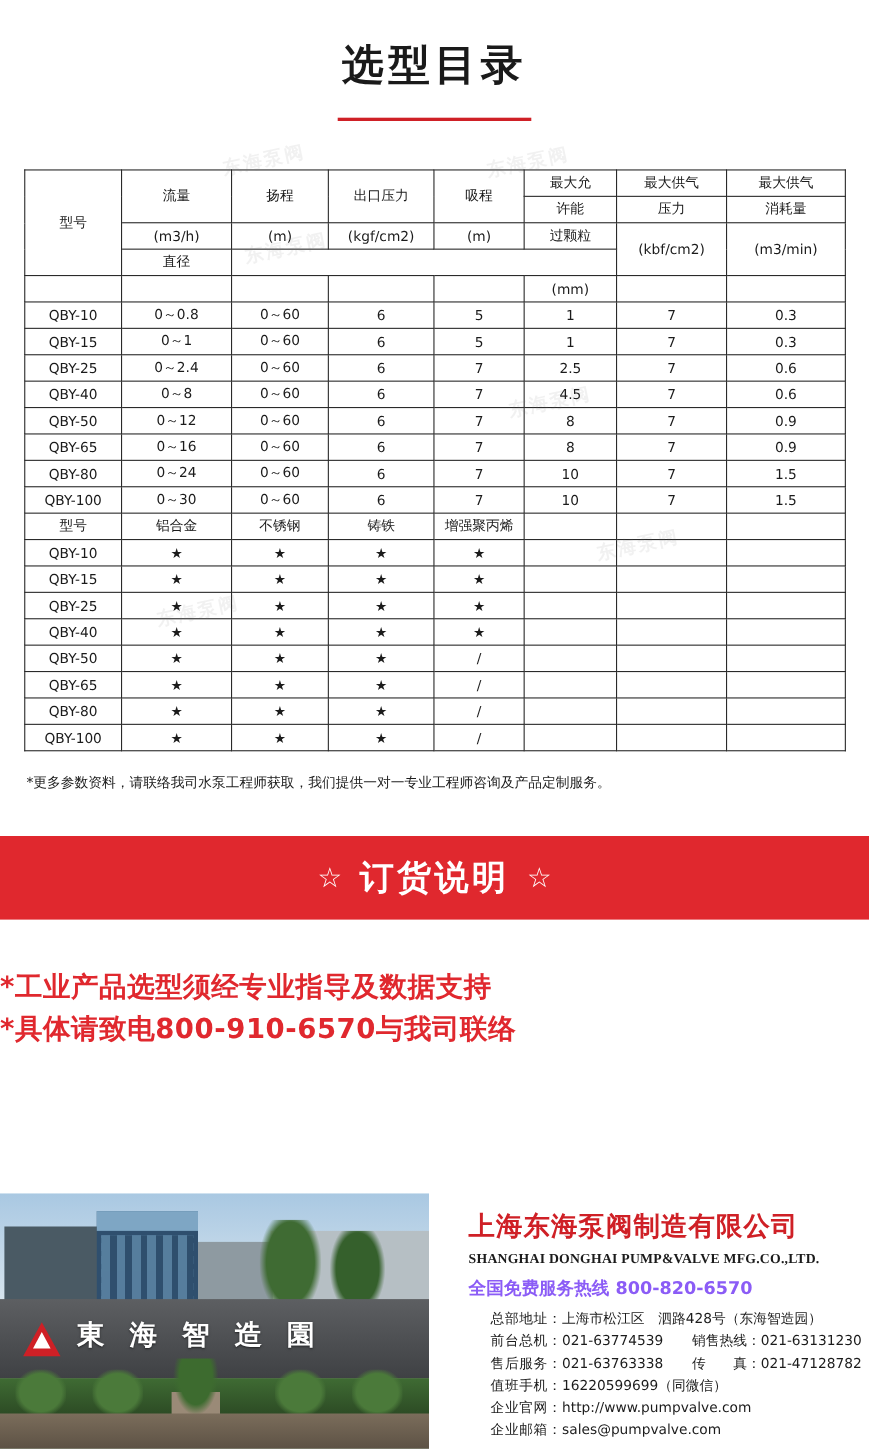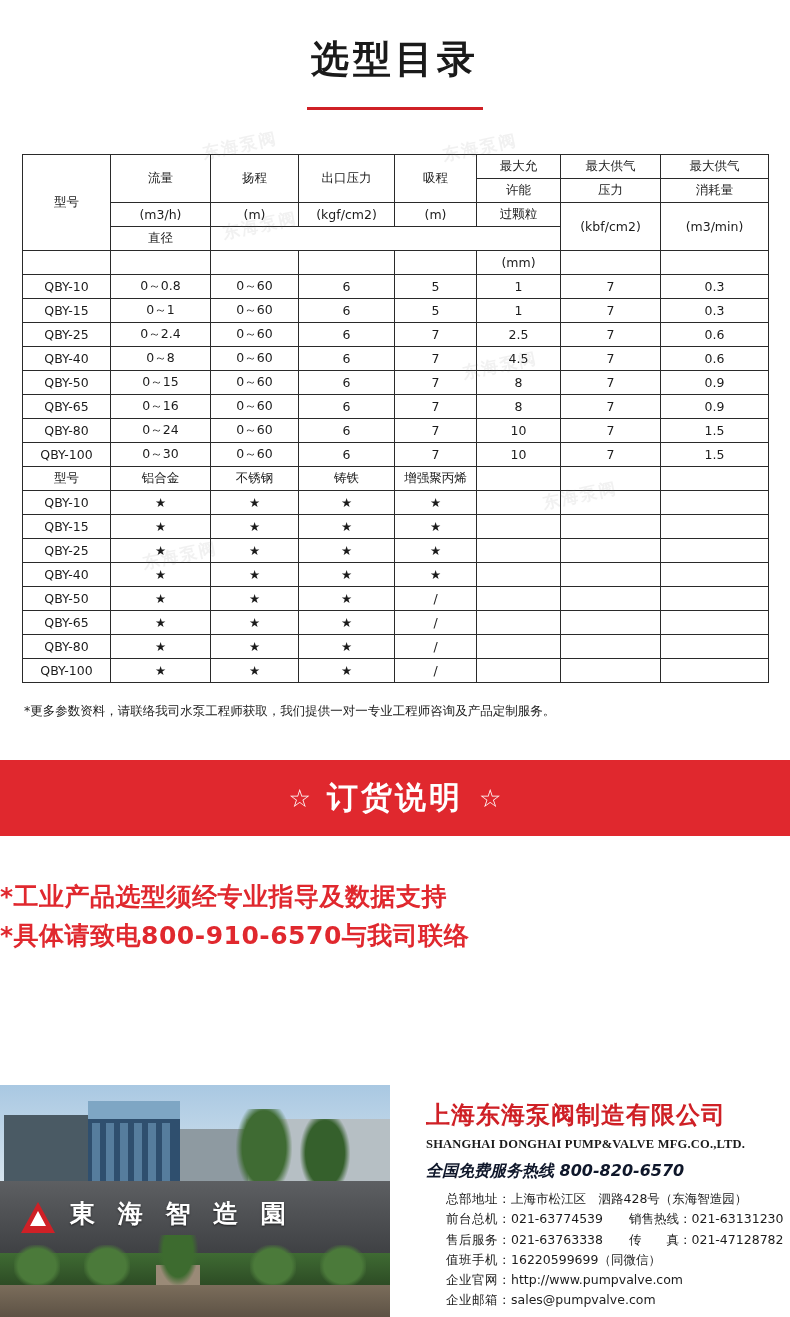--- a/index.html
+++ b/index.html
@@ -225,26 +225,25 @@
   }
   .company-en {
     color: #1b1b1b;
     font-family: "Liberation Serif", serif;
     font-size: 12.5px;
     font-weight: bold;
     margin-top: 6px;
     letter-spacing: .2px;
   }
   .hotline {
-    color: #0f172a;
+    color: #8b5cf6;
     font-family: "DejaVu Sans", sans-serif;
     font-size: 16px;
     font-weight: bold;
     margin-top: 9px;
-    font-style: italic;
   }
   .cinfo {
     font-family: "DejaVu Sans", sans-serif;
     font-size: 12.5px;
     color: #1b1b1b;
     margin-top: 7px;
     line-height: 1.62;
   }
   .cinfo div span.lbl { letter-spacing: .5px; margin-left: 20px; }
   .cinfo .col2 { margin-left: 26px; }
@@ -365,21 +364,21 @@
           <td>0～8</td>
           <td>0～60</td>
           <td>6</td>
           <td>7</td>
           <td>4.5</td>
           <td>7</td>
           <td>0.6</td>
         </tr>
         <tr>
           <td>QBY-50</td>
-          <td>0～15</td>
+          <td>0～12</td>
           <td>0～60</td>
           <td>6</td>
           <td>7</td>
           <td>8</td>
           <td>7</td>
           <td>0.9</td>
         </tr>
         <tr>
           <td>QBY-65</td>
           <td>0～16</td>

